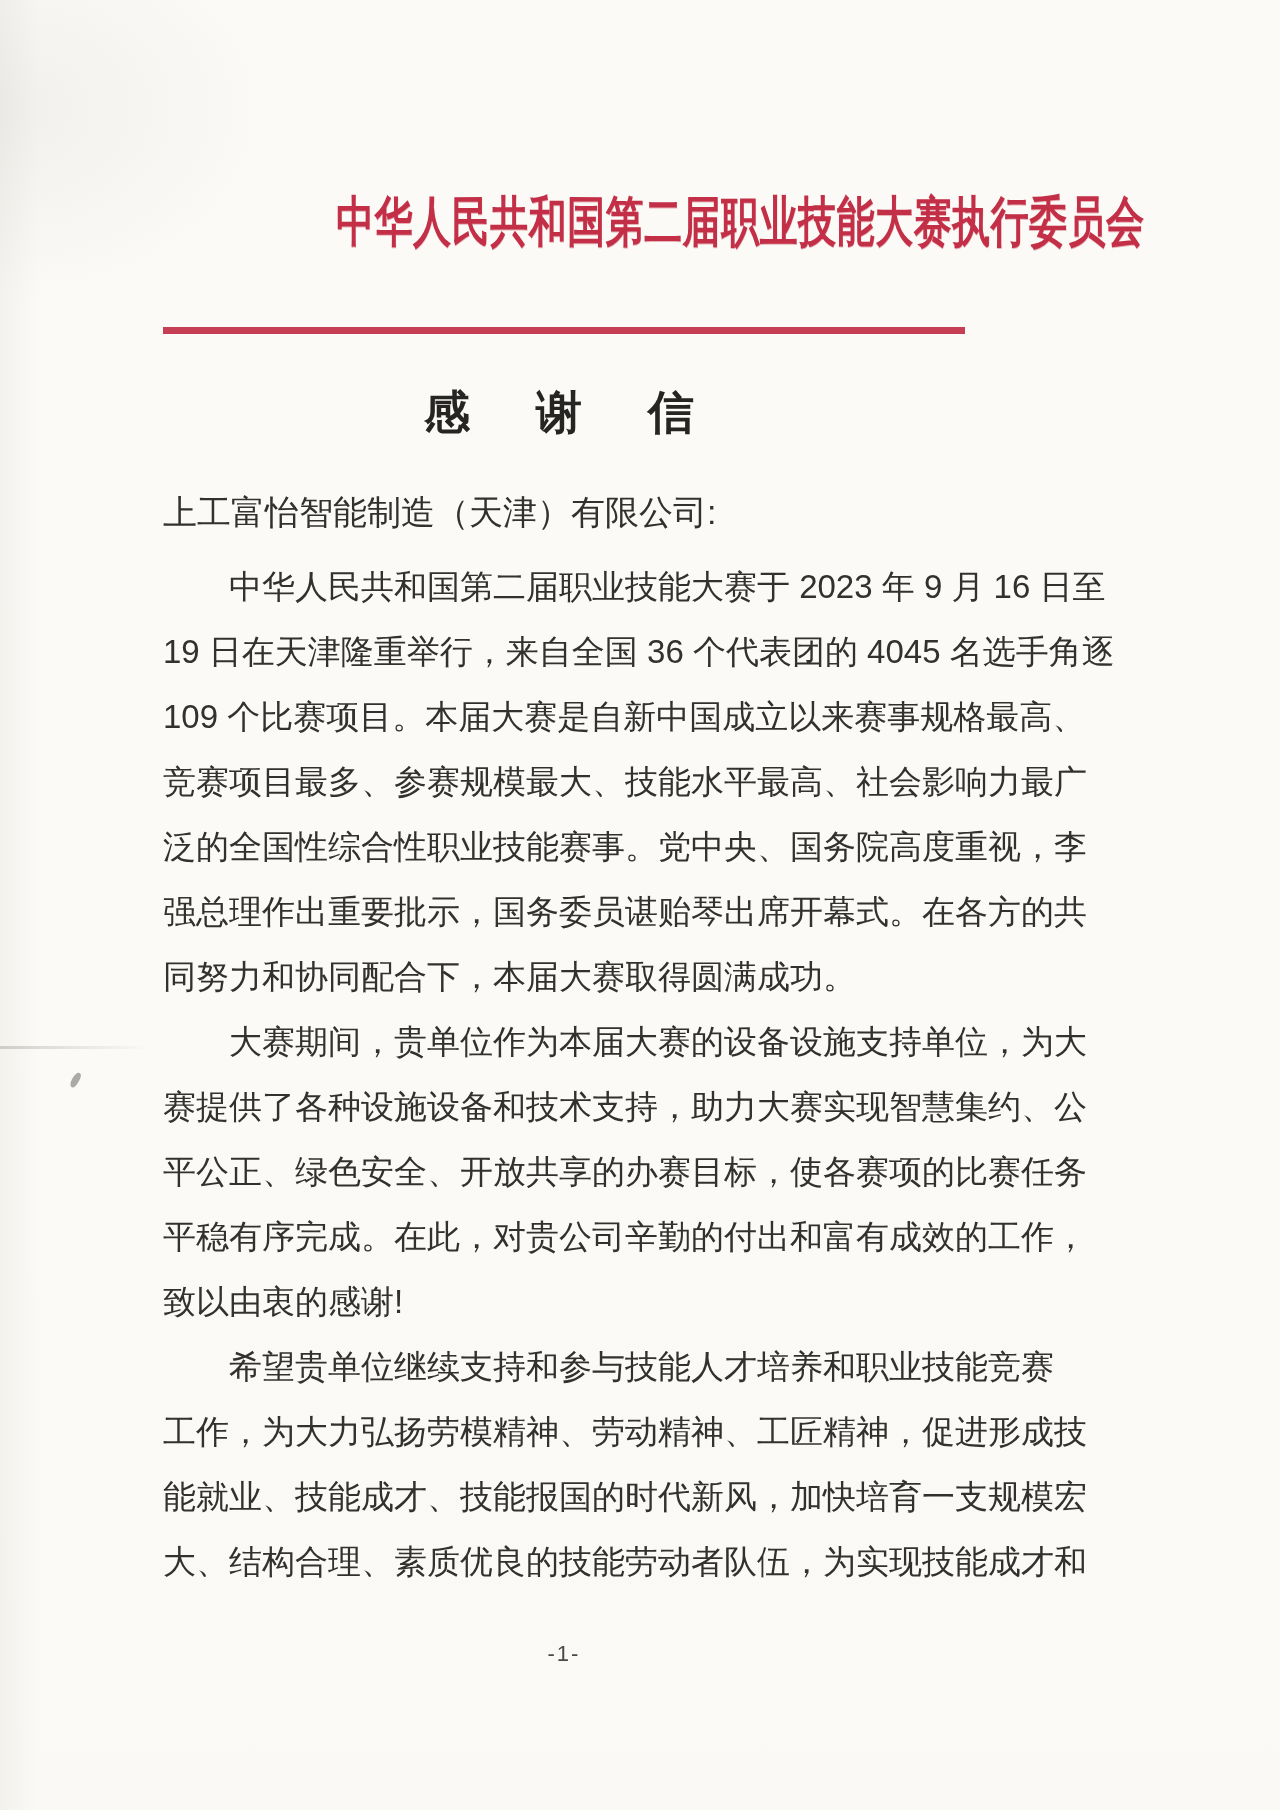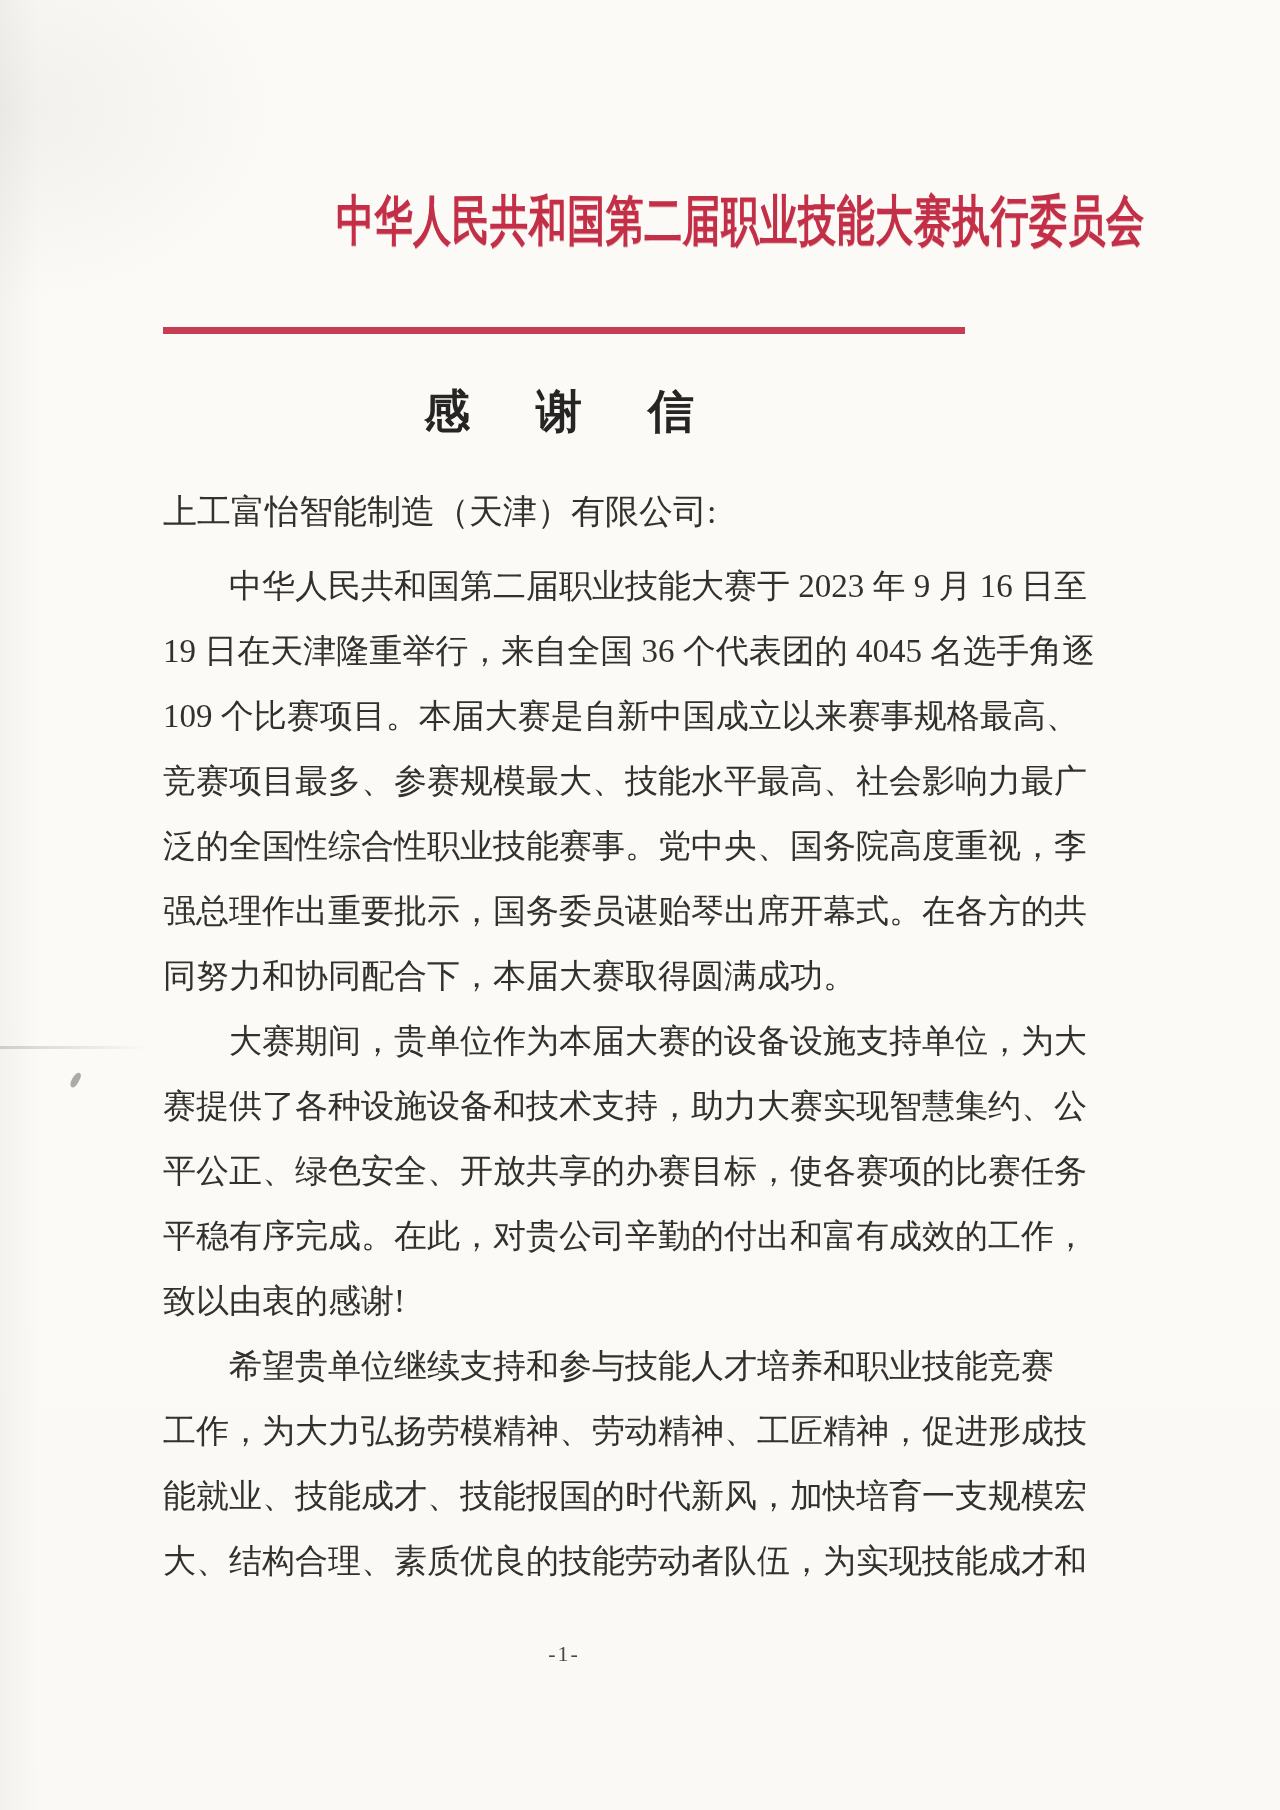--- a/index.html
+++ b/index.html
@@ -4,21 +4,21 @@
 <style>
   * { margin: 0; padding: 0; box-sizing: border-box; }
   html, body { background: #e8e8e6; }
   .paper {
     position: relative;
     width: 1280px;
     height: 1810px;
     margin: 0 auto;
     background: linear-gradient(180deg, #fbfaf7 0%, #fbfaf6 55%, #faf9f5 100%);
     overflow: hidden;
-    font-family: Liberation Serif, serif;
+    font-family: Liberation Sans, sans-serif;
     color: #2e2c2a;
   }
   .content {
     width: 802px;
     margin-left: 163px;
   }
   
   .letterhead {
     padding-top: 185px;
     text-align: center;

